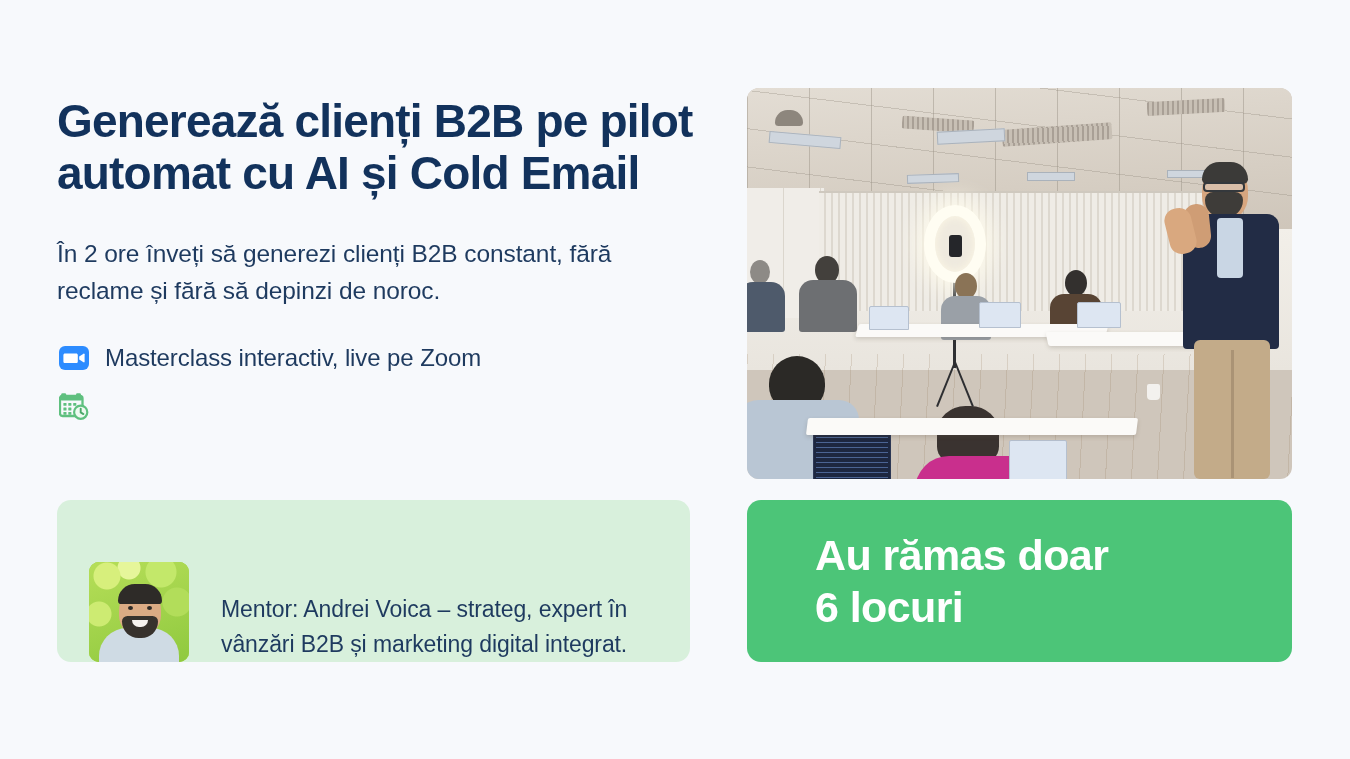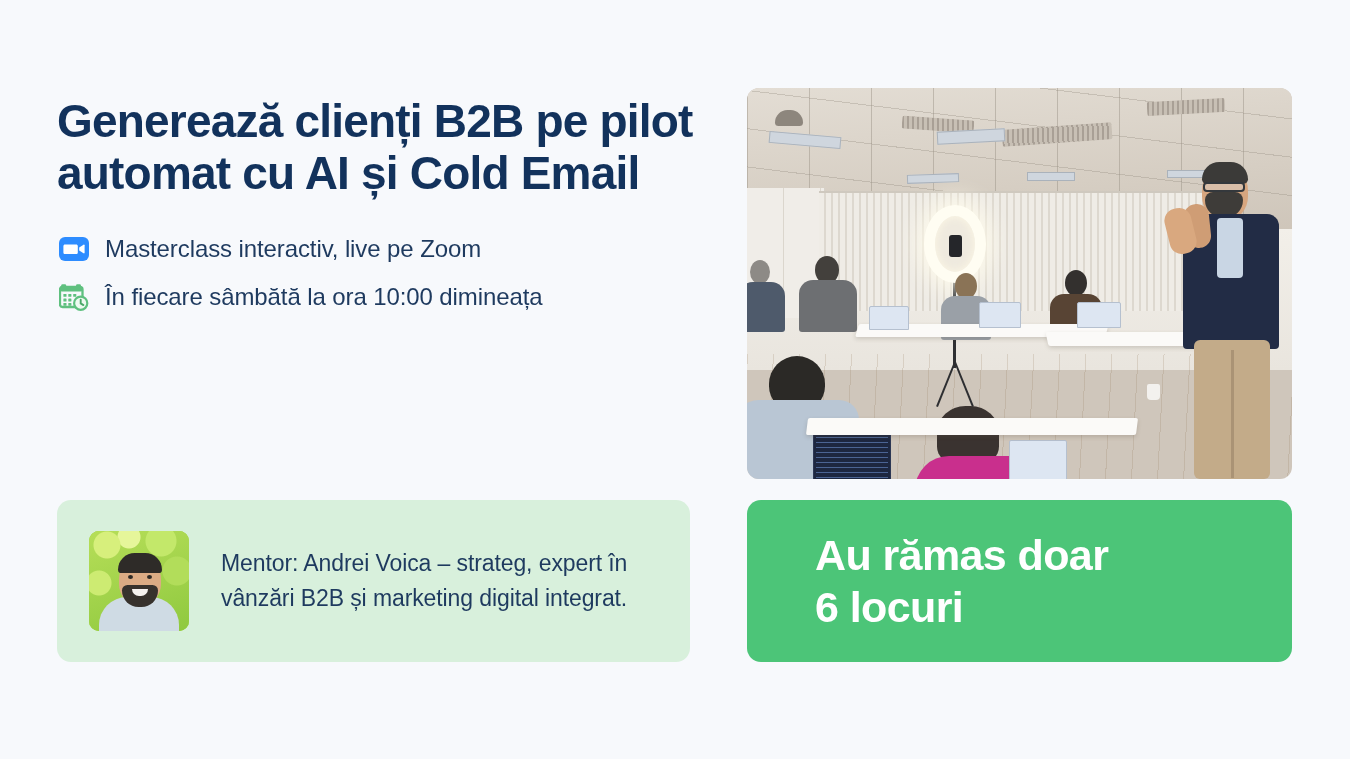--- a/index.html
+++ b/index.html
@@ -82,21 +82,21 @@
   
   .mentor-card {
     position: absolute;
     left: 57px;
     top: 500px;
     width: 633px;
     height: 162px;
     background: #d8f0dc;
     border-radius: 14px;
     display: flex;
-    align-items: center;
+    align-items: flex-end;
     padding-left: 32px;
     gap: 32px;
   }
 
   .mentor-avatar {
     width: 100px;
     height: 100px;
     flex: 0 0 100px;
     border-radius: 10px;
     overflow: hidden;
@@ -372,20 +372,21 @@
 </style>
 </head>
 <body>
 
 <div class="stage">
 
   <div class="left-col">
 
     <h1 class="headline">Generează clienți B2B pe pilot automat cu AI și Cold Email</h1>
 
+    <p class="subtitle">În 2 ore înveți să generezi clienți B2B constant, fără reclame și fără să depinzi de noroc.</p>
 
     <ul class="feature-list">
 
       <li class="feature-item">
         <span class="feature-icon">
           <svg width="32" height="32" viewBox="0 0 32 32">
             <rect x="1" y="4" width="30" height="24" rx="6" fill="#2d8cff"></rect>
             <path d="M7 11.5h11.2c.9 0 1.6.7 1.6 1.6v6.3c0 .9-.7 1.6-1.6 1.6H7c-.9 0-1.6-.7-1.6-1.6v-6.3c0-.9.7-1.6 1.6-1.6z" fill="#ffffff"></path>
             <path d="M21.2 14.6l4.3-2.9c.5-.3 1.1 0 1.1.6v7.4c0 .6-.6.9-1.1.6l-4.3-2.9v-2.8z" fill="#ffffff"></path>
           </svg>
@@ -406,21 +407,20 @@
               <rect x="14.2" y="12" width="3.1" height="2.8" rx=".5"></rect>
               <rect x="4.4" y="16.6" width="3.1" height="2.8" rx=".5"></rect>
               <rect x="9.3" y="16.6" width="3.1" height="2.8" rx=".5"></rect>
               <rect x="4.4" y="21" width="3.1" height="2.8" rx=".5"></rect>
               <rect x="9.3" y="21" width="3.1" height="2.8" rx=".5"></rect>
             </g>
             <circle cx="21.7" cy="21.2" r="6.6" fill="#eefaf1" stroke="#5fc07f" stroke-width="2.2"></circle>
             <path d="M21.7 17.6v3.8l2.7 1.7" stroke="#4aa868" stroke-width="1.9" fill="none" stroke-linecap="round"></path>
           </svg>
         </span>
-        <span class="feature-text">În fiecare sâmbătă la ora 10:00 dimineața</span>
       </li>
 
     </ul>
   </div>
 
   <div class="mentor-card">
     <div class="mentor-avatar">
       <div class="av-bg"></div>
       <div class="av-foliage"></div>
       <div class="av-shirt"></div>

